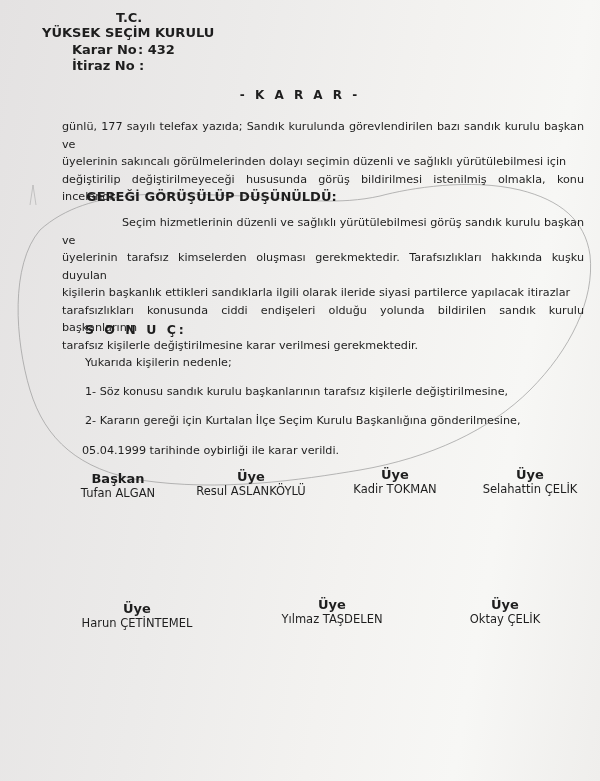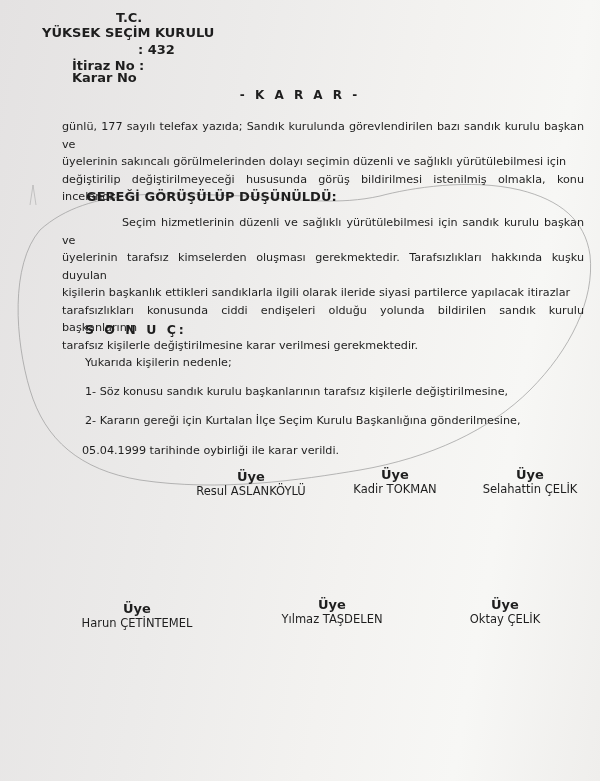--- a/index.html
+++ b/index.html
@@ -27,48 +27,52 @@
 
 <div class="page">
 
   <svg class="pencil" width="600" height="781">
     <path d="M245,196 C170,194 90,185 40,230 C10,265 15,340 30,390 C45,440 80,470 140,480 C220,492 300,480 360,470 C430,458 490,430 530,390 C570,350 595,300 590,255 C585,220 560,200 520,190 C470,178 410,188 380,196 C340,205 300,200 245,196 Z" fill="none" stroke="#9a9a9a" stroke-width="1" opacity="0.7"></path>
     <path d="M30,205 L33,185 L36,205" fill="none" stroke="#9a9a9a" stroke-width="0.8" opacity="0.6"></path>
   </svg>
 
   <div class="abs header" style="left:116px; top:10px;">T.C.</div>
   <div class="abs header" style="left:42px; top:25px;">YÜKSEK SEÇİM KURULU</div>
-  <div class="abs header" style="left:72px; top:42px;margin-top:28px;">Karar No</div>
+  <div class="abs header" style="left:72px; top:42px;">Karar No</div>
   <div class="abs header" style="left:138px; top:42px;">: 432</div>
   <div class="abs header" style="left:72px; top:58px;">İtiraz No :</div>
 
   <div class="center-title">- K A R A R -</div>
 
   <div class="para" style="left:62px; top:118px; width:522px;">
     <div>günlü, 177 sayılı telefax yazıda; Sandık kurulunda görevlendirilen bazı sandık kurulu başkan ve</div>
     <div>üyelerinin sakıncalı görülmelerinden dolayı seçimin düzenli ve sağlıklı yürütülebilmesi için</div>
     <div>değiştirilip değiştirilmeyeceği hususunda görüş bildirilmesi istenilmiş olmakla, konu incelendi;</div>
   </div>
 
   <div class="heading" style="left:86px; top:189px;">GEREĞİ GÖRÜŞÜLÜP DÜŞÜNÜLDÜ:</div>
 
   <div class="para" style="left:62px; top:214px; width:522px;">
-    <div style="text-indent:60px;">Seçim hizmetlerinin düzenli ve sağlıklı yürütülebilmesi için sandık kurulu başkan ve</div>
+    <div style="text-indent:60px;">Seçim hizmetlerinin düzenli ve sağlıklı yürütülebilmesi görüş sandık kurulu başkan ve</div>
     <div>üyelerinin tarafsız kimselerden oluşması gerekmektedir. Tarafsızlıkları hakkında kuşku duyulan</div>
     <div>kişilerin başkanlık ettikleri sandıklarla ilgili olarak ileride siyasi partilerce yapılacak itirazlar</div>
     <div>tarafsızlıkları konusunda ciddi endişeleri olduğu yolunda bildirilen sandık kurulu başkanlarının</div>
     <div>tarafsız kişilerle değiştirilmesine karar verilmesi gerekmektedir.</div>
   </div>
 
   <div class="sonuc" style="left:85px; top:322px;">S O N U Ç:</div>
   <div class="line" style="left:85px; top:356px;">Yukarıda kişilerin nedenle;</div>
   <div class="line" style="left:85px; top:385px;">1- Söz konusu sandık kurulu başkanlarının tarafsız kişilerle değiştirilmesine,</div>
   <div class="line" style="left:85px; top:414px;">2- Kararın gereği için Kurtalan İlçe Seçim Kurulu Başkanlığına gönderilmesine,</div>
   <div class="line" style="left:82px; top:444px;">05.04.1999 tarihinde oybirliği ile karar verildi.</div>
 
+  <div class="sig" style="left:66px; top:472px; width:104px;">
+    <span class="role">Başkan</span>
+    <span class="name">Tufan ALGAN</span>
+  </div>
   <div class="sig" style="left:186px; top:470px; width:130px;">
     <span class="role">Üye</span>
     <span class="name">Resul ASLANKÖYLÜ</span>
   </div>
   <div class="sig" style="left:340px; top:468px; width:110px;">
     <span class="role">Üye</span>
     <span class="name">Kadir TOKMAN</span>
   </div>
   <div class="sig" style="left:470px; top:468px; width:120px;">
     <span class="role">Üye</span>

